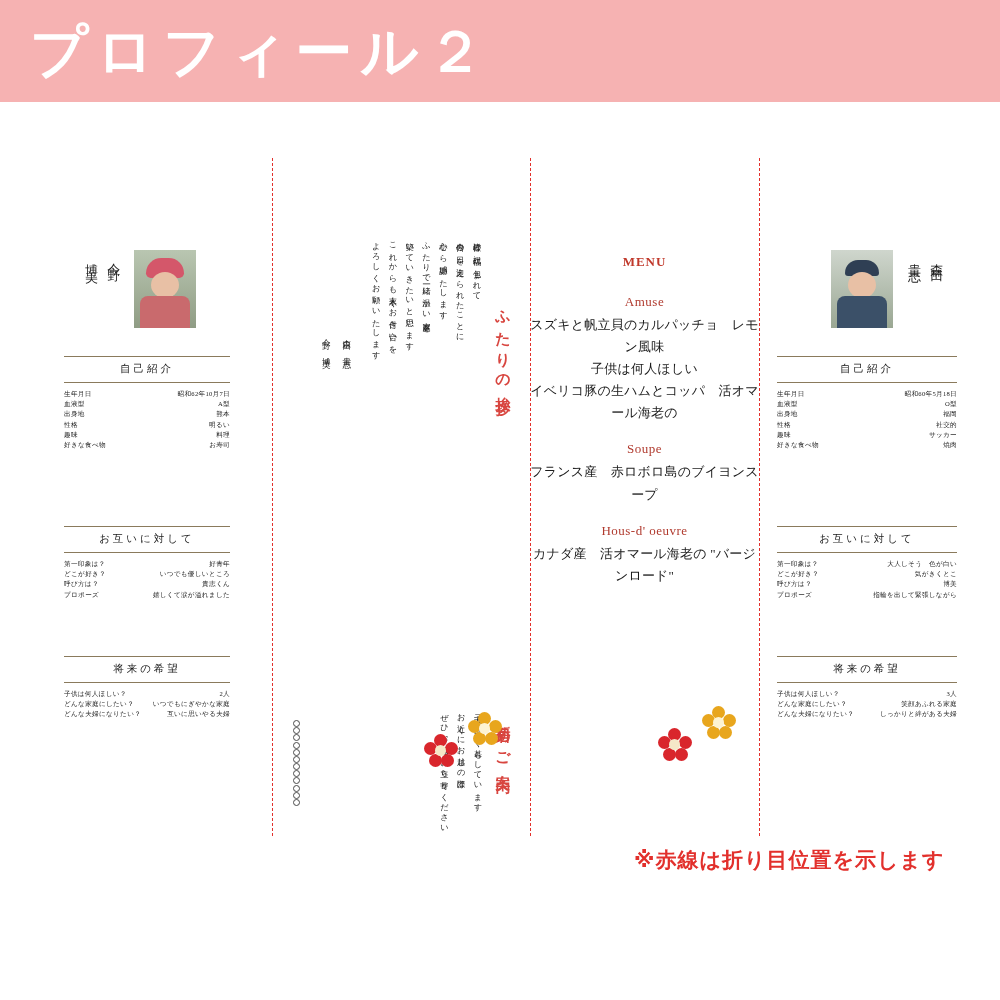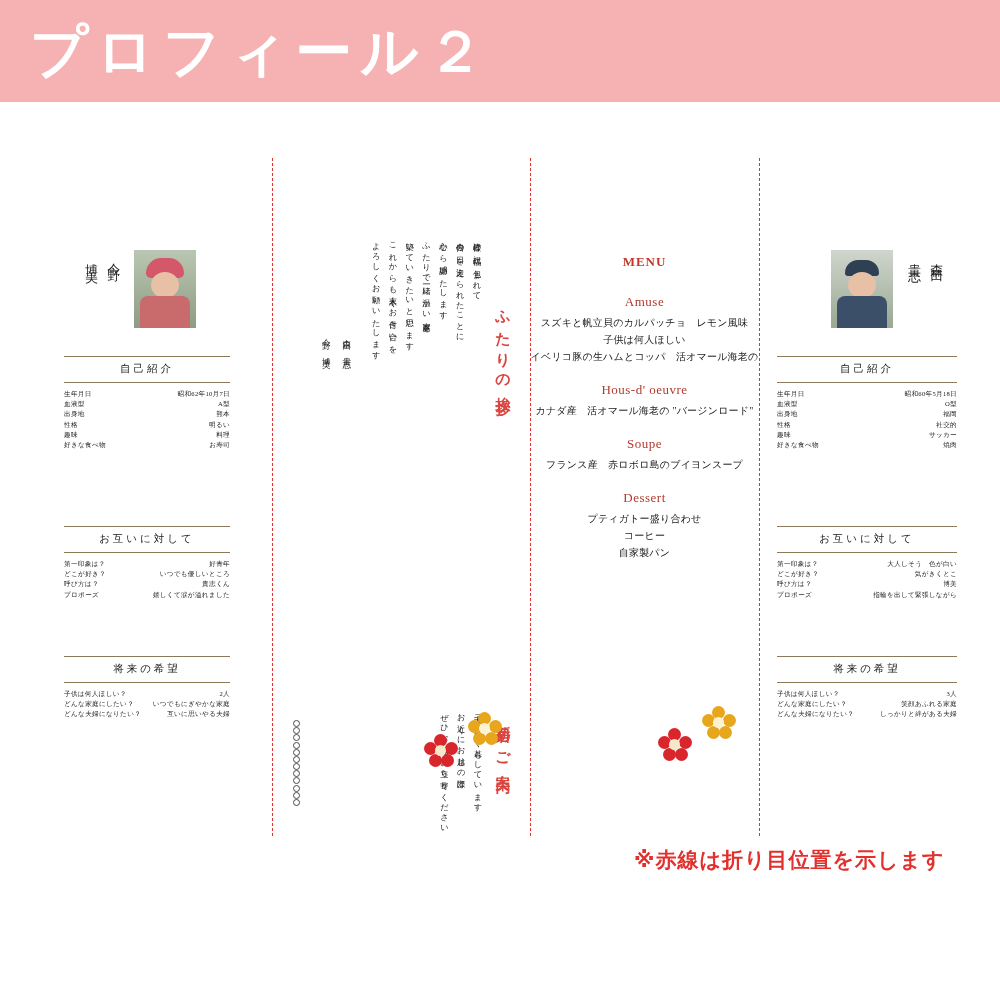--- a/index.html
+++ b/index.html
@@ -147,21 +147,21 @@
   }
   .menu h2{
     margin:0 0 24px 0;
     font-size:13px;letter-spacing:1px;color:#c0392b;font-weight:bold;
   }
   .menu .course{margin:0 0 17px 0;}
   .menu .course .cname{
     font-size:13px;color:#b03a2e;letter-spacing:.5px;margin-bottom:4px;
   }
   .menu .course .cline{
-    font-size:10px;line-height:1.7;color:#1a1a1a;letter-spacing:.2px;
+    font-size:13px;line-height:1.7;color:#1a1a1a;letter-spacing:.2px;
   }
 
   
   .flower{position:absolute;width:34px;height:34px;}
   .f-red{ }
   .f-red .petal,.f-yel .petal{position:absolute;width:13px;height:13px;border-radius:50%;}
   .f-red .petal{background:#d9262c;}
   .f-yel .petal{background:#e8a61d;}
   .flower .c{position:absolute;left:11px;top:11px;width:11px;height:11px;border-radius:50%;}
   .f-red .c{background:#f5e8c8;}
@@ -327,37 +327,31 @@
       <h2>MENU</h2>
 
       <div class="course">
         <div class="cname">Amuse</div>
         <div class="cline">スズキと帆立貝のカルパッチョ　レモン風味</div>
         <div class="cline">子供は何人ほしい</div>
         <div class="cline">イベリコ豚の生ハムとコッパ　活オマール海老の</div>
       </div>
 
       <div class="course">
+        <div class="cname">Soupe</div>
+        <div class="cline">フランス産　赤ロボロ島のブイヨンスープ</div>
+      </div>
+
+      <div class="course">
         <div class="cname">Hous-d' oeuvre</div>
         <div class="cline">カナダ産　活オマール海老の "バージンロード"</div>
       </div>
 
-      <div class="course">
-        <div class="cname">Soupe</div>
-        <div class="cline">フランス産　赤ロボロ島のブイヨンスープ</div>
-      </div>
-
-
-
-      <div class="course">
-        <div class="cname">Dessert</div>
-        <div class="cline">プティガトー盛り合わせ</div>
-        <div class="cline">コーヒー</div>
-        <div class="cline">自家製パン</div>
-      </div>
+
+
     </div>
 
     <div class="p3-flowers">
       <div class="flower f-yel" style="left:44px;top:0;">
         <div class="petal" style="left:10px;top:0;"></div>
         <div class="petal" style="left:21px;top:8px;"></div>
         <div class="petal" style="left:17px;top:20px;"></div>
         <div class="petal" style="left:5px;top:20px;"></div>
         <div class="petal" style="left:0;top:8px;"></div>
         <div class="c"></div>

